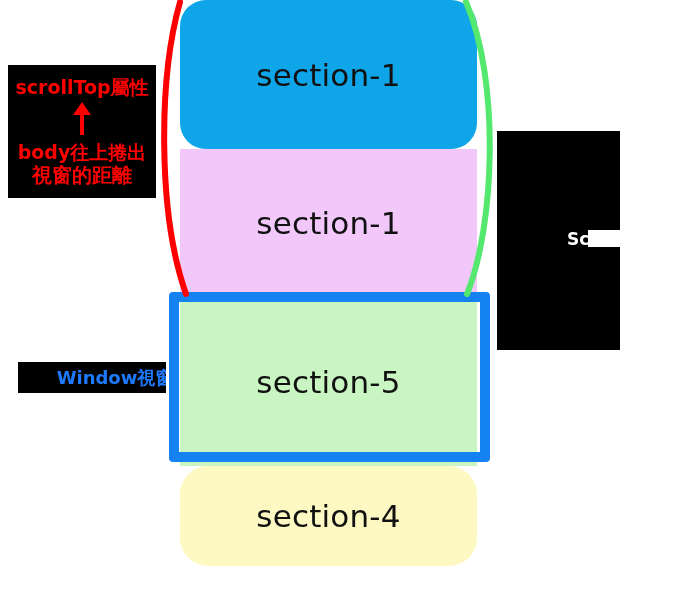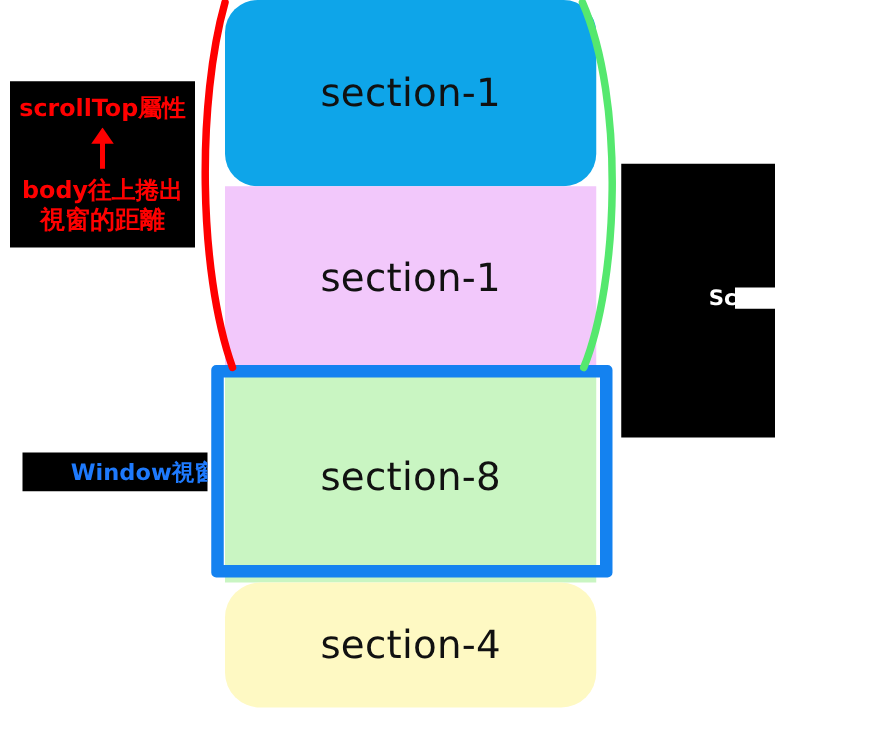--- a/index.html
+++ b/index.html
@@ -150,21 +150,21 @@
 
   <div class="section" id="section-1">
     <span>section-1</span>
   </div>
 
   <div class="section" id="section-2">
     <span>section-1</span>
   </div>
 
   <div class="section" id="section-3">
-    <span>section-8</span>
+    <span>section-5</span>
   </div>
 
   <div class="section" id="section-4">
     <span>section-4</span>
   </div>
 
   <div id="viewport-frame"></div>
 
   <svg class="arc-svg" id="arc-left" viewBox="0 0 50 296" preserveAspectRatio="none">
     <path class="arc-path" d="M 30 2 C 8 80, 8 215, 36 294" stroke="#ff0000"></path>

